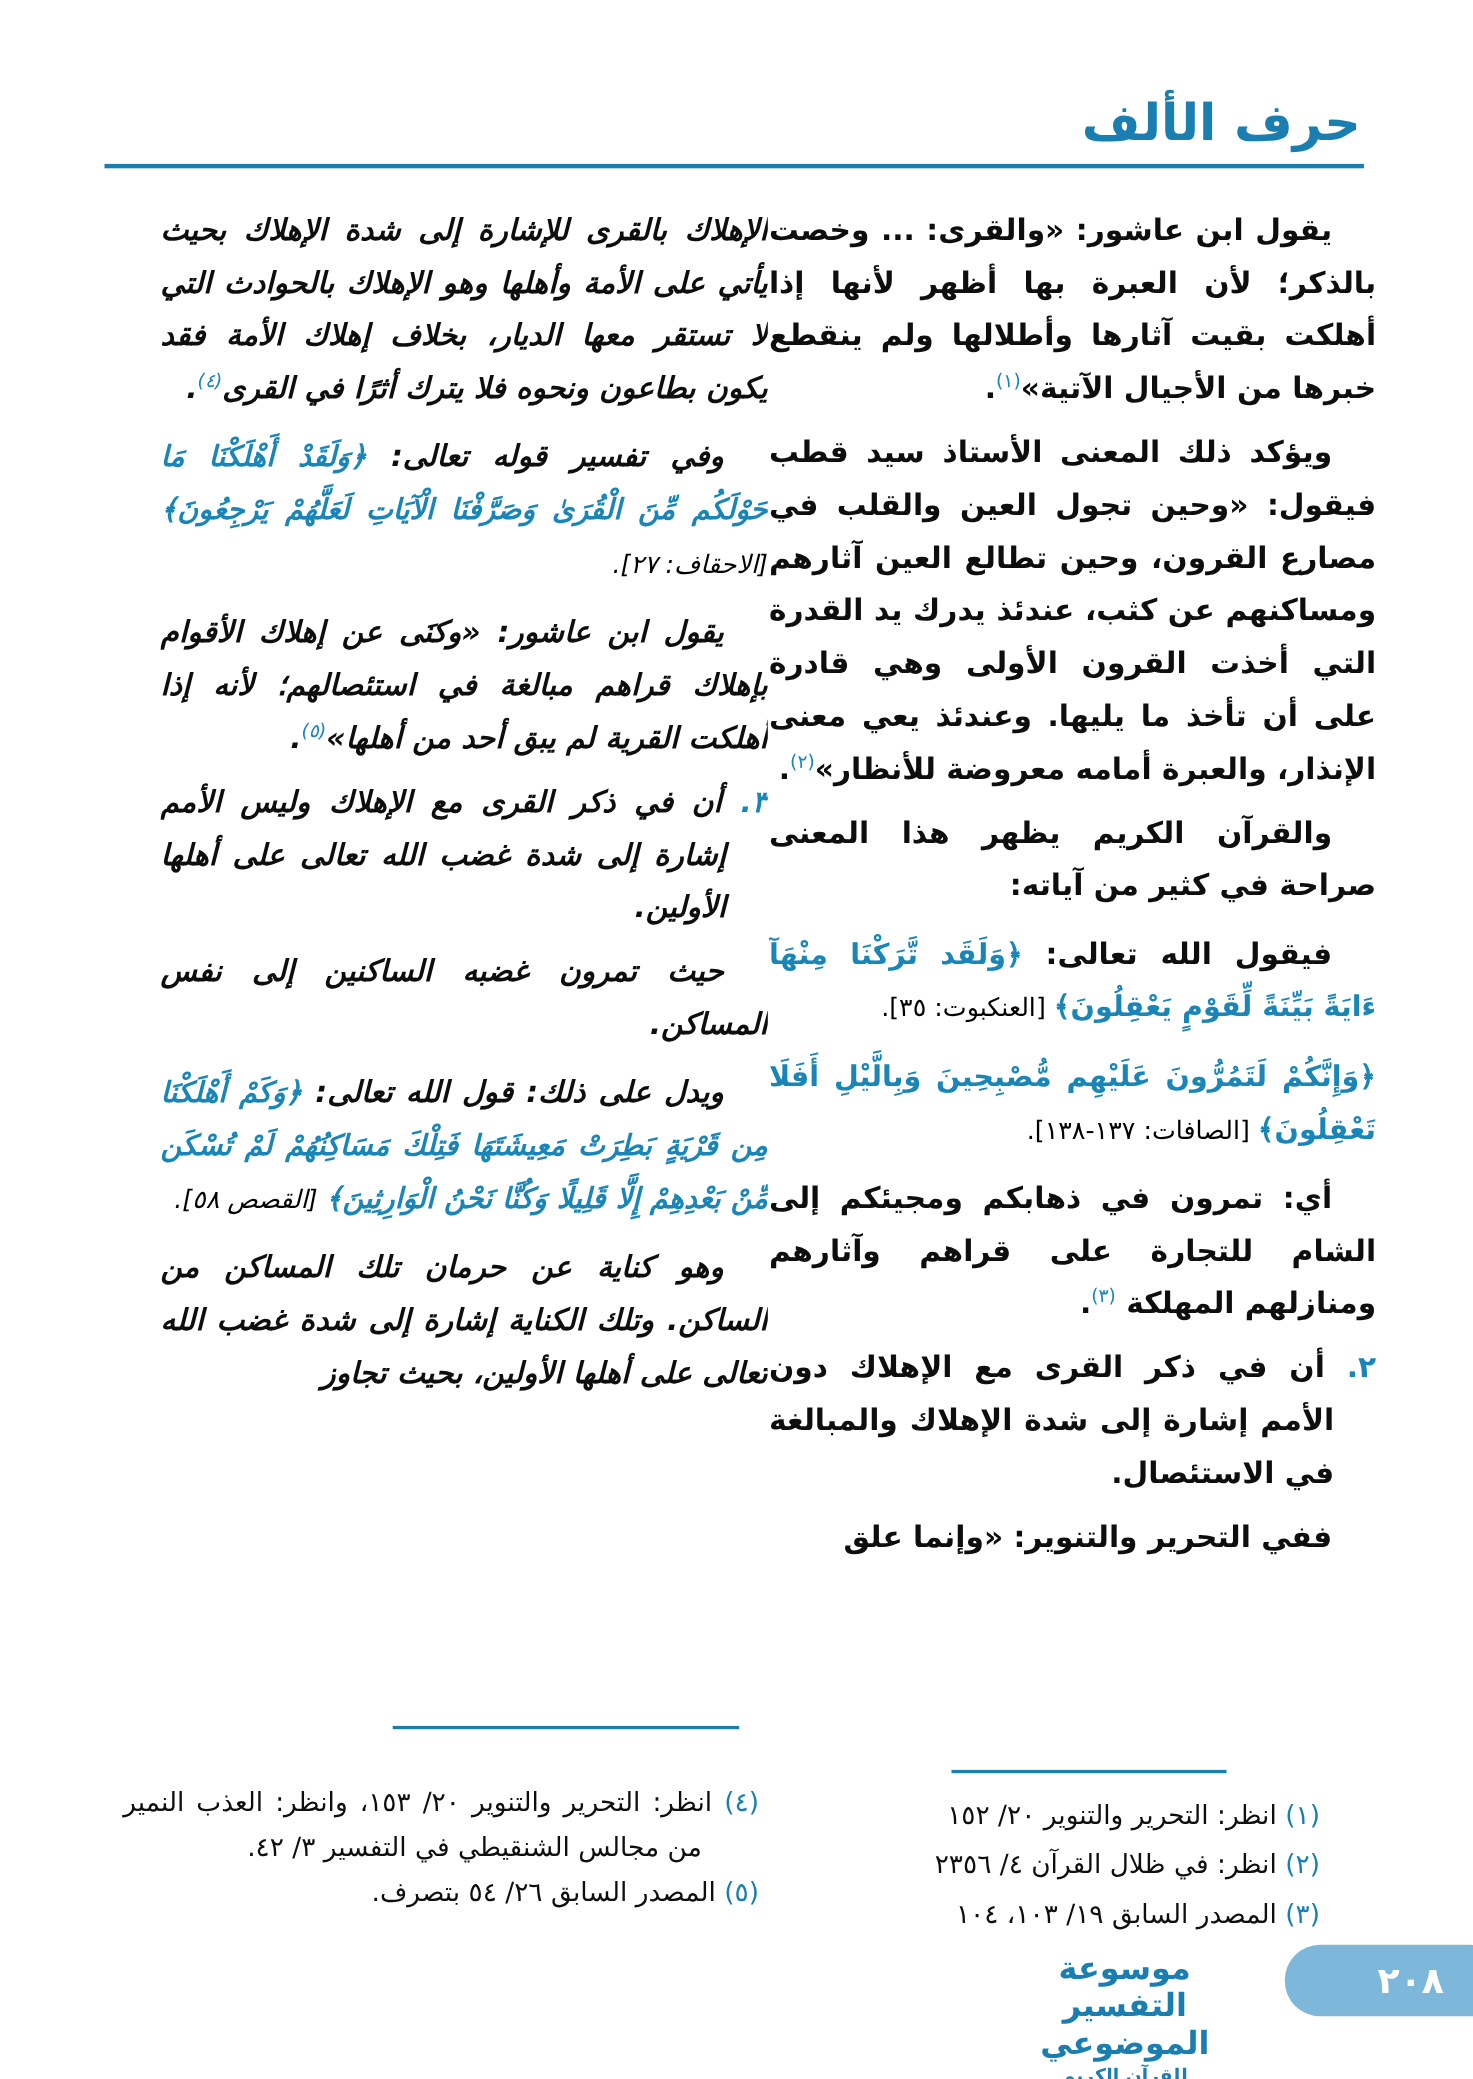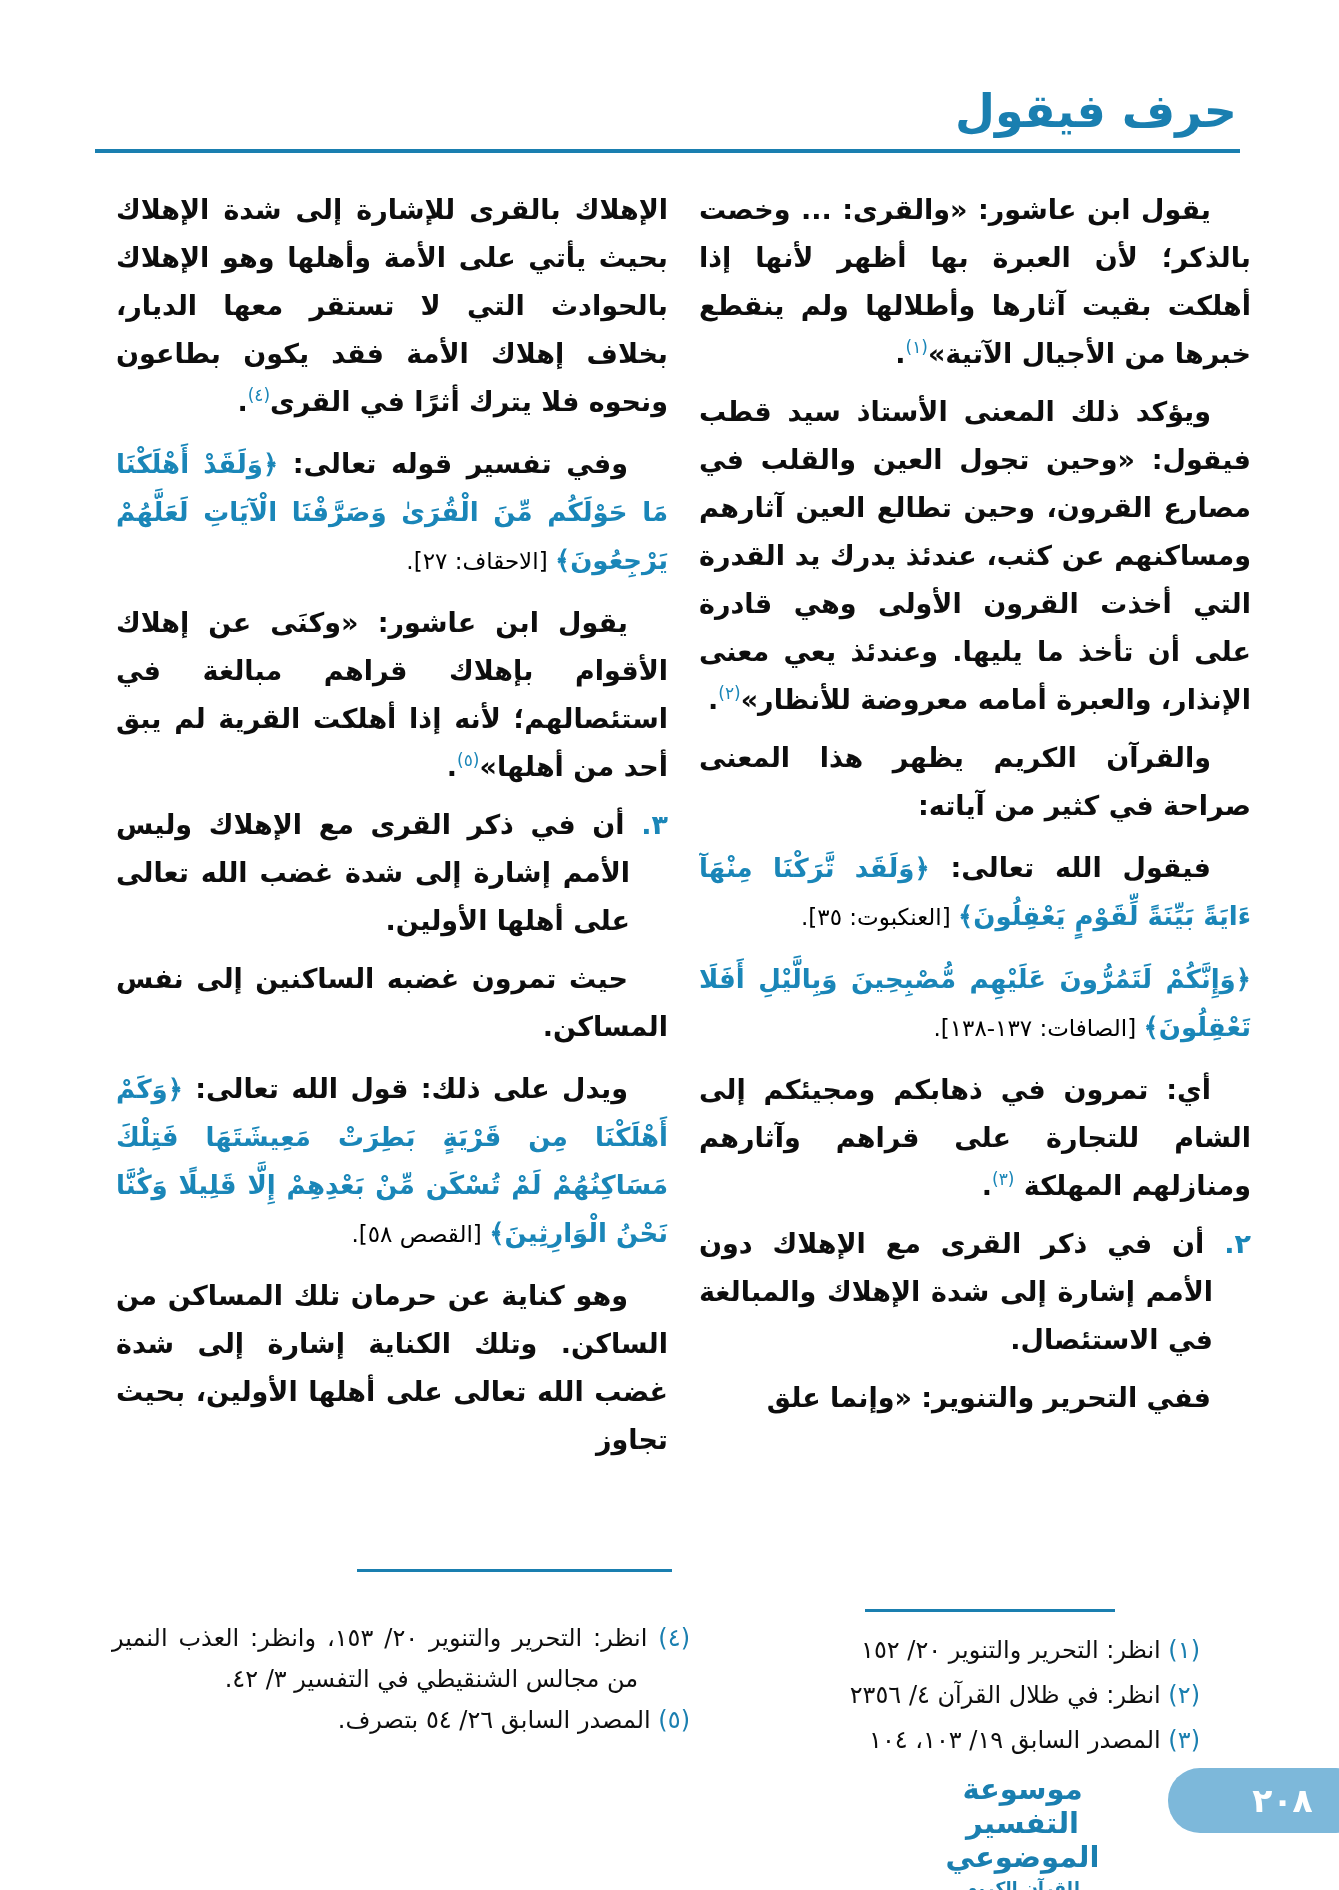--- a/index.html
+++ b/index.html
@@ -22,21 +22,21 @@
   }
 
   
   .col{
     position:absolute;top:186px;width:552px;
     direction:rtl;text-align:justify;
     font-size:27px;line-height:48px;font-weight:700;color:#0e0e0e;
     overflow:hidden;
   }
   .col-right{right:88px;height:1415px;}
-  .col-left{right:671px;height:1372px;}
+  .col-left{right:641px;height:1372px;font-style:italic;}
 
   .para{margin:0 0 10px 0;}
   .para.indent{text-indent:40px;}
   .para.list{padding-right:38px;text-indent:-38px;}
   .para.verse-block{margin:14px 0;}
 
   .t{color:#0e0e0e;}
   .quran{color:var(--quran);font-size:26px;font-weight:700;}
   .cite{color:#000000;font-size:23px;font-weight:400;}
   .fnref{color:var(--quran);font-size:17px;font-weight:400;line-height:0;vertical-align:super;}
@@ -73,21 +73,21 @@
   .page-badge .num{
     color:#ffffff;font-size:33px;font-weight:700;
     width:171px;text-align:center;
   }
 </style>
 </head>
 <body style="--accent: #1a7fb0; --quran: #1a86b8; --badge: #7db8da;">
 
 <div class="page">
 
-  <div class="header-title">حرف فيقول</div>
+  <div class="header-title">حرف الألف</div>
   <div class="header-rule"></div>
 
   <div class="col col-right">
       <p class="para indent"><span class="t">يقول ابن عاشور: «والقرى: ... وخصت بالذكر؛ لأن العبرة بها أظهر لأنها إذا أهلكت بقيت آثارها وأطلالها ولم ينقطع خبرها من الأجيال الآتية»</span><sup class="fnref">(١)</sup><span class="t">.</span></p>
       <p class="para indent"><span class="t">ويؤكد ذلك المعنى الأستاذ سيد قطب فيقول: «وحين تجول العين والقلب في مصارع القرون، وحين تطالع العين آثارهم ومساكنهم عن كثب، عندئذ يدرك يد القدرة التي أخذت القرون الأولى وهي قادرة على أن تأخذ ما يليها. وعندئذ يعي معنى الإنذار، والعبرة أمامه معروضة للأنظار»</span><sup class="fnref">(٢)</sup><span class="t">.</span></p>
       <p class="para indent"><span class="t">والقرآن الكريم يظهر هذا المعنى صراحة في كثير من آياته:</span></p>
       <p class="para indent verse-block"><span class="t">فيقول الله تعالى: </span><span class="quran">﴿وَلَقَد تَّرَكْنَا مِنْهَآ ءَايَةً بَيِّنَةً لِّقَوْمٍ يَعْقِلُونَ﴾</span><span class="cite"> [العنكبوت: ٣٥].</span></p>
       <p class="para verse-block"><span class="quran">﴿وَإِنَّكُمْ لَتَمُرُّونَ عَلَيْهِم مُّصْبِحِينَ وَبِالَّيْلِ أَفَلَا تَعْقِلُونَ﴾</span><span class="cite"> [الصافات: ١٣٧-١٣٨].</span></p>
       <p class="para indent"><span class="t">أي: تمرون في ذهابكم ومجيئكم إلى الشام للتجارة على قراهم وآثارهم ومنازلهم المهلكة </span><sup class="fnref">(٣)</sup><span class="t">.</span></p>
       <p class="para list"><span class="listnum">٢.</span><span class="t"> أن في ذكر القرى مع الإهلاك دون الأمم إشارة إلى شدة الإهلاك والمبالغة في الاستئصال.</span></p>

